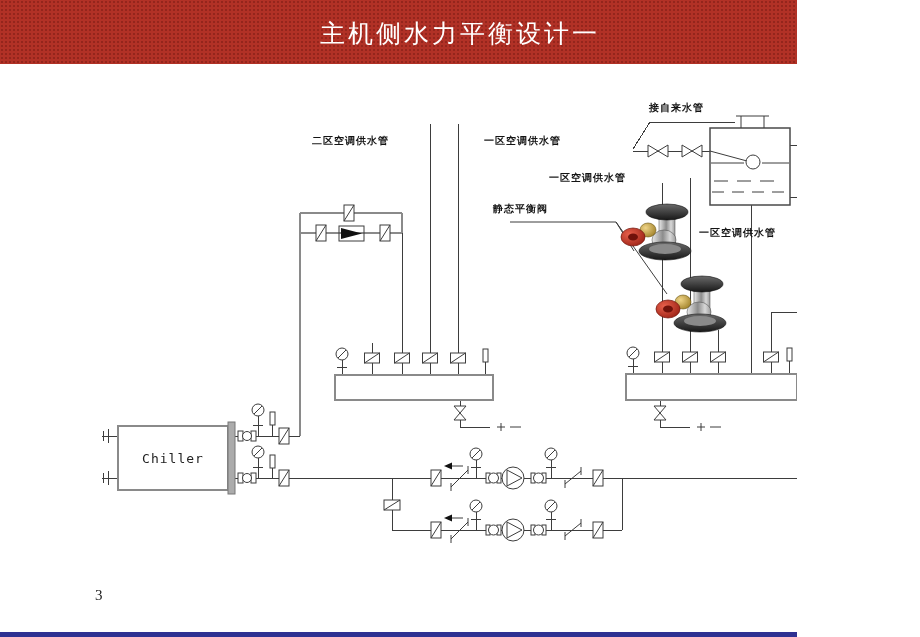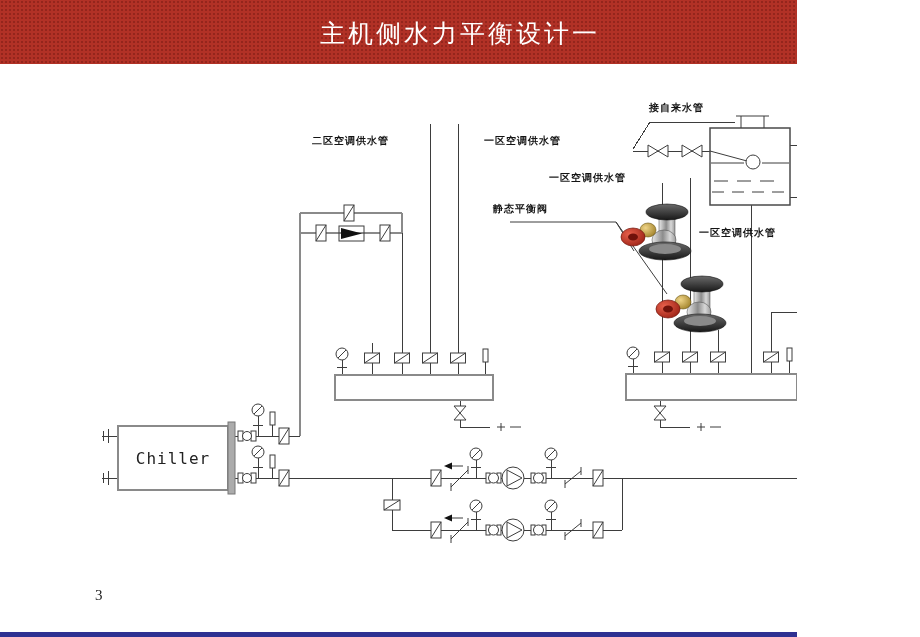--- a/index.html
+++ b/index.html
@@ -9,21 +9,21 @@
           background-image:radial-gradient(rgba(60,0,0,0.25) 1px, transparent 1.2px);
           background-size:4px 4px;display:flex;align-items:center;justify-content:center;}
   .title{color:#ffffff;font-family:"Liberation Serif","DejaVu Serif",serif;
          font-size:25px;letter-spacing:3px;padding-top:2px;}
   .footer-line{position:absolute;left:0;top:632px;width:920px;height:5px;background:#2e3192;}
   .canvas{position:absolute;left:0;top:64px;width:920px;height:568px;}
   .canvas svg{position:absolute;left:0;top:0;}
   .lbl{position:absolute;font-weight:bold;font-size:10px;color:#141414;
        letter-spacing:1px;white-space:nowrap;font-family:"DejaVu Sans","Liberation Sans",sans-serif;}
   .chiller-label{position:absolute;left:118px;top:362px;width:110px;height:64px;
-       display:flex;align-items:center;justify-content:center;font-size:16px;color:#222;
+       display:flex;align-items:center;justify-content:center;font-size:13px;color:#222;
        font-family:"DejaVu Sans Mono","Liberation Mono",monospace;letter-spacing:1px;}
   .page-number{position:absolute;left:95px;top:587px;font-size:15px;color:#222;
        font-family:"Liberation Serif","DejaVu Serif",serif;}
   .ln{stroke:#3d3d3d;stroke-width:1;fill:none;}
   .thk{stroke:#8a8a8a;stroke-width:2;fill:none;}
   .sym{stroke:#3d3d3d;stroke-width:1;fill:#ffffff;}
   .symn{stroke:#3d3d3d;stroke-width:1;fill:none;}
   .dark{fill:#111;stroke:none;}
 </style>
 </head>

